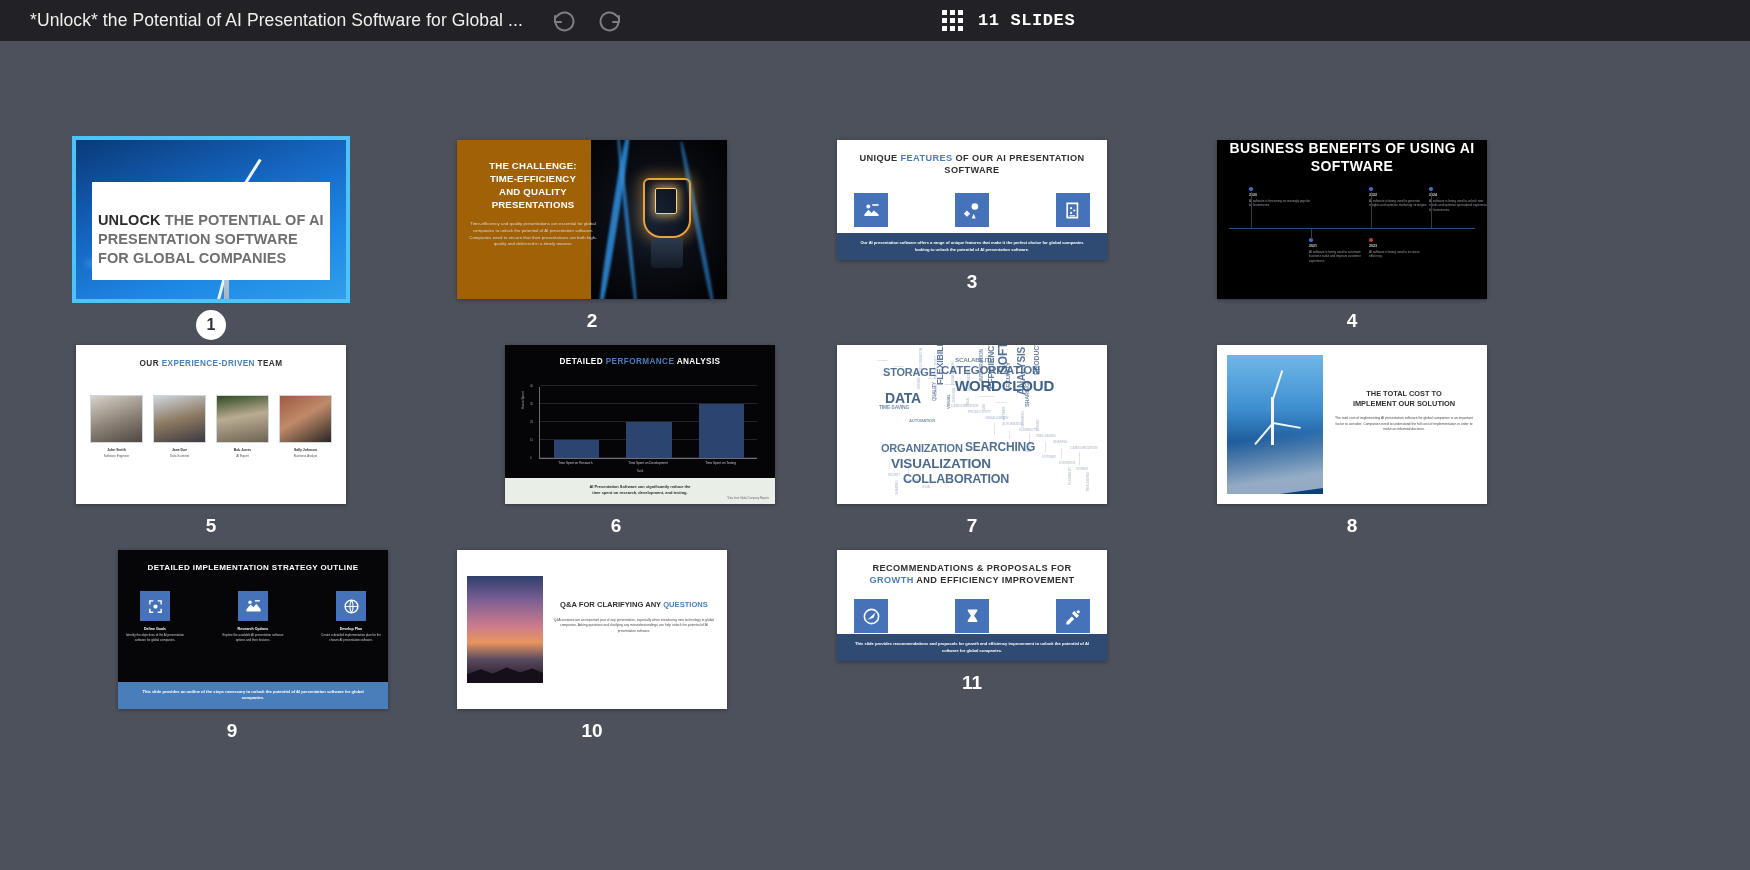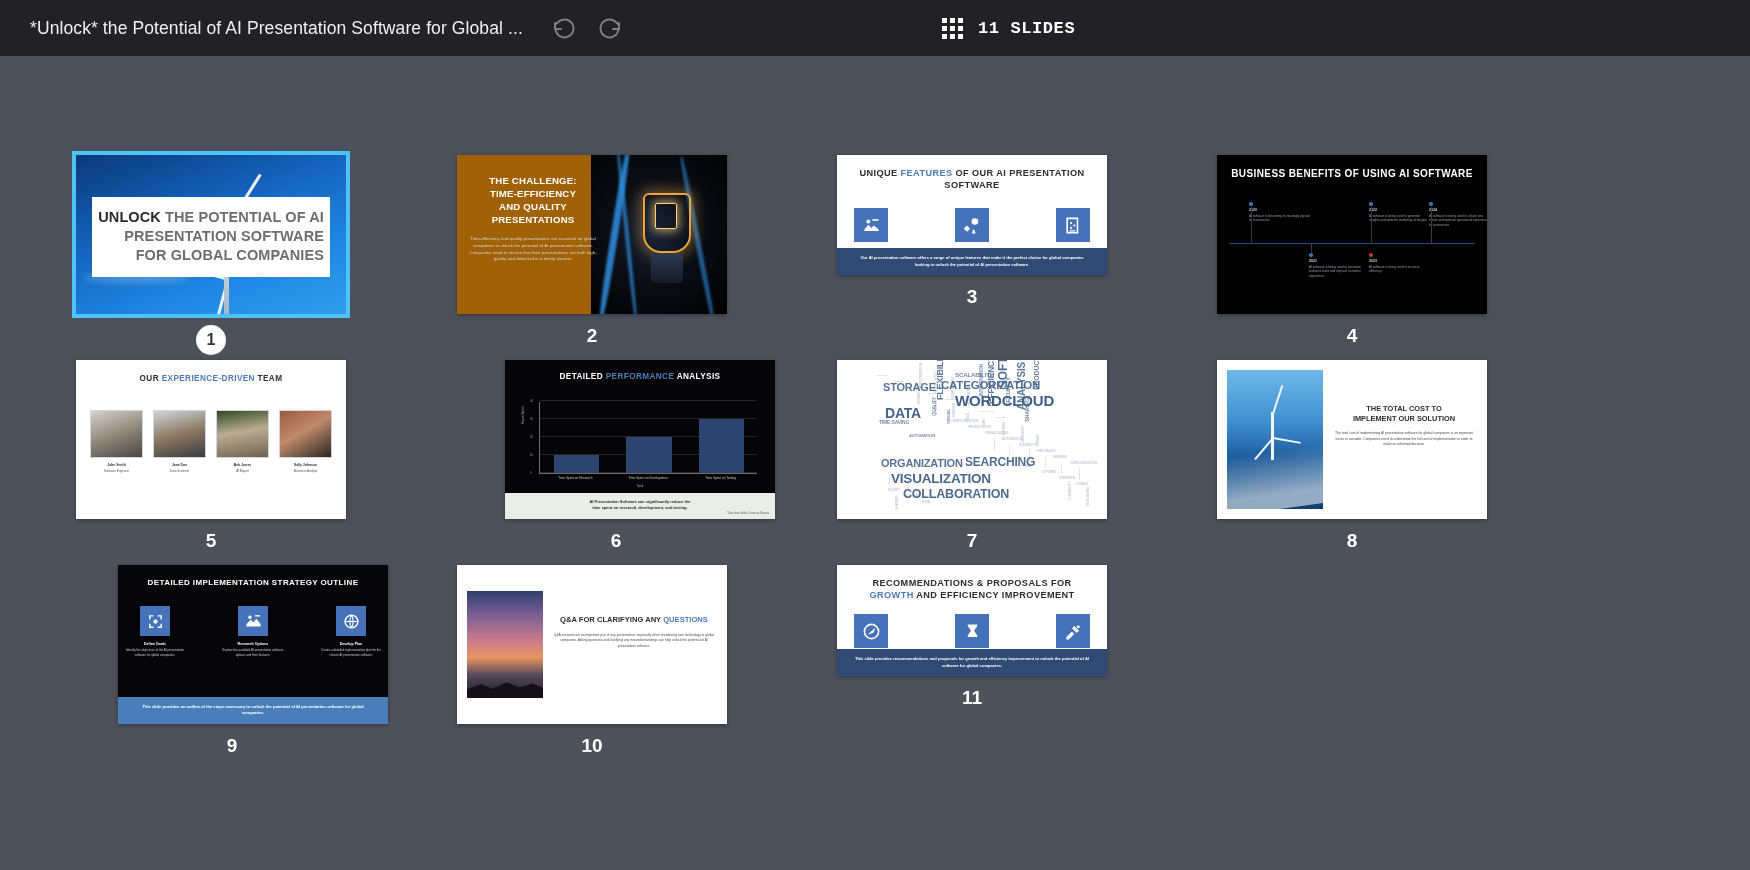--- a/index.html
+++ b/index.html
@@ -6,21 +6,21 @@
   html, body {
     margin: 0; padding: 0;
     width: 1750px; height: 870px;
     background: #4c515c;
     font-family: "Liberation Sans", sans-serif;
     overflow: hidden;
   }
 
   
   .topbar {
-    height: 56px; width: 100%;
+    height: 41px; width: 100%;
     background: #222226;
     display: flex; align-items: center;
     position: relative;
     color: #f2f2f2;
   }
   .doc-title {
     margin-left: 30px;
     font-size: 17.5px;
     font-weight: 400;
     letter-spacing: .1px;
@@ -142,22 +142,22 @@
   .s1 .b1 { left: 150px; top: 10px; width: 3px; height: 62px; transform: rotate(32deg); }
   .s1 .b2 { left: 150px; top: 68px; width: 3px; height: 58px; transform: rotate(-165deg); }
   .s1 .b3 { left: 150px; top: 68px; width: 3px; height: 56px; transform: rotate(-75deg); }
   .s1 .cloud {
     position: absolute; left: 8px; top: 118px; width: 105px; height: 10px;
     background: rgba(255,255,255,.22); border-radius: 50%; filter: blur(3px);
   }
   .s1 .box {
     position: absolute; left: 16px; top: 42px; width: 238px;
     background: #ffffff;
-    padding: 11px 6px 12px;
-    text-align: right;
+    padding: 29px 6px 12px;
+    text-align: left;
   }
   .s1 .box .line {
     font-size: 14.5px; font-weight: 700; color: #6e6e6e;
     letter-spacing: .1px; line-height: 1.32;
   }
   .s1 .box .strong { color: #2b2b2b; }
 
   
   .s2 { background: #a16207; }
   .s2 .left {
@@ -217,21 +217,21 @@
   .banner {
     position: absolute; left: 0; bottom: 0; width: 100%;
     background: #2f4a73; color: #fff;
     text-align: center; padding: 7px 16px;
     font-size: 4.1px; line-height: 1.65; font-weight: 700;
   }
   .banner.lightblue { background: #4a7ebb; }
 
   
   .s4 { background: #000; position: relative; }
-  .s4 .hd { padding-top: 13px; font-size: 10px; color: #ffffff; }
+  .s4 .hd { padding-top: 0; font-size: 14px; color: #ffffff; }
   .s4 .axis {
     position: absolute; left: 12px; right: 12px; top: 88px; height: 1px;
     background: #2a4a85;
   }
   .s4 .node { position: absolute; }
   .s4 .dot { width: 3.5px; height: 3.5px; background: #3b6fc4; border-radius: 50%; }
   .s4 .stem { position: absolute; width: 1px; background: #3a3a40; }
   .s4 .yr { font-size: 3.6px; color: #cfcfd4; font-weight: 700; margin-bottom: 2px; }
   .s4 .dsc { font-size: 3.1px; color: #9b9ba2; line-height: 1.5; width: 62px; }
 

